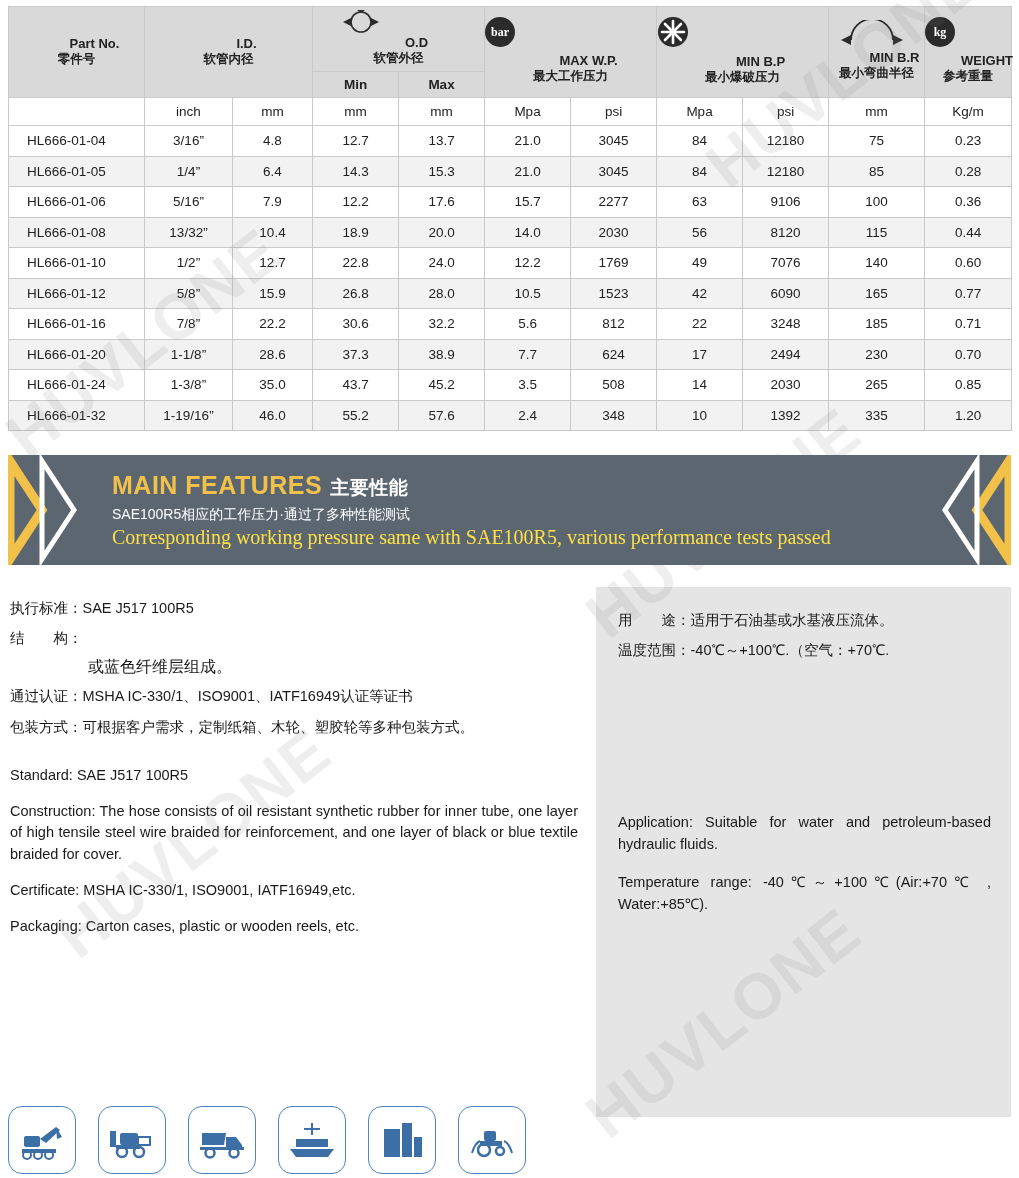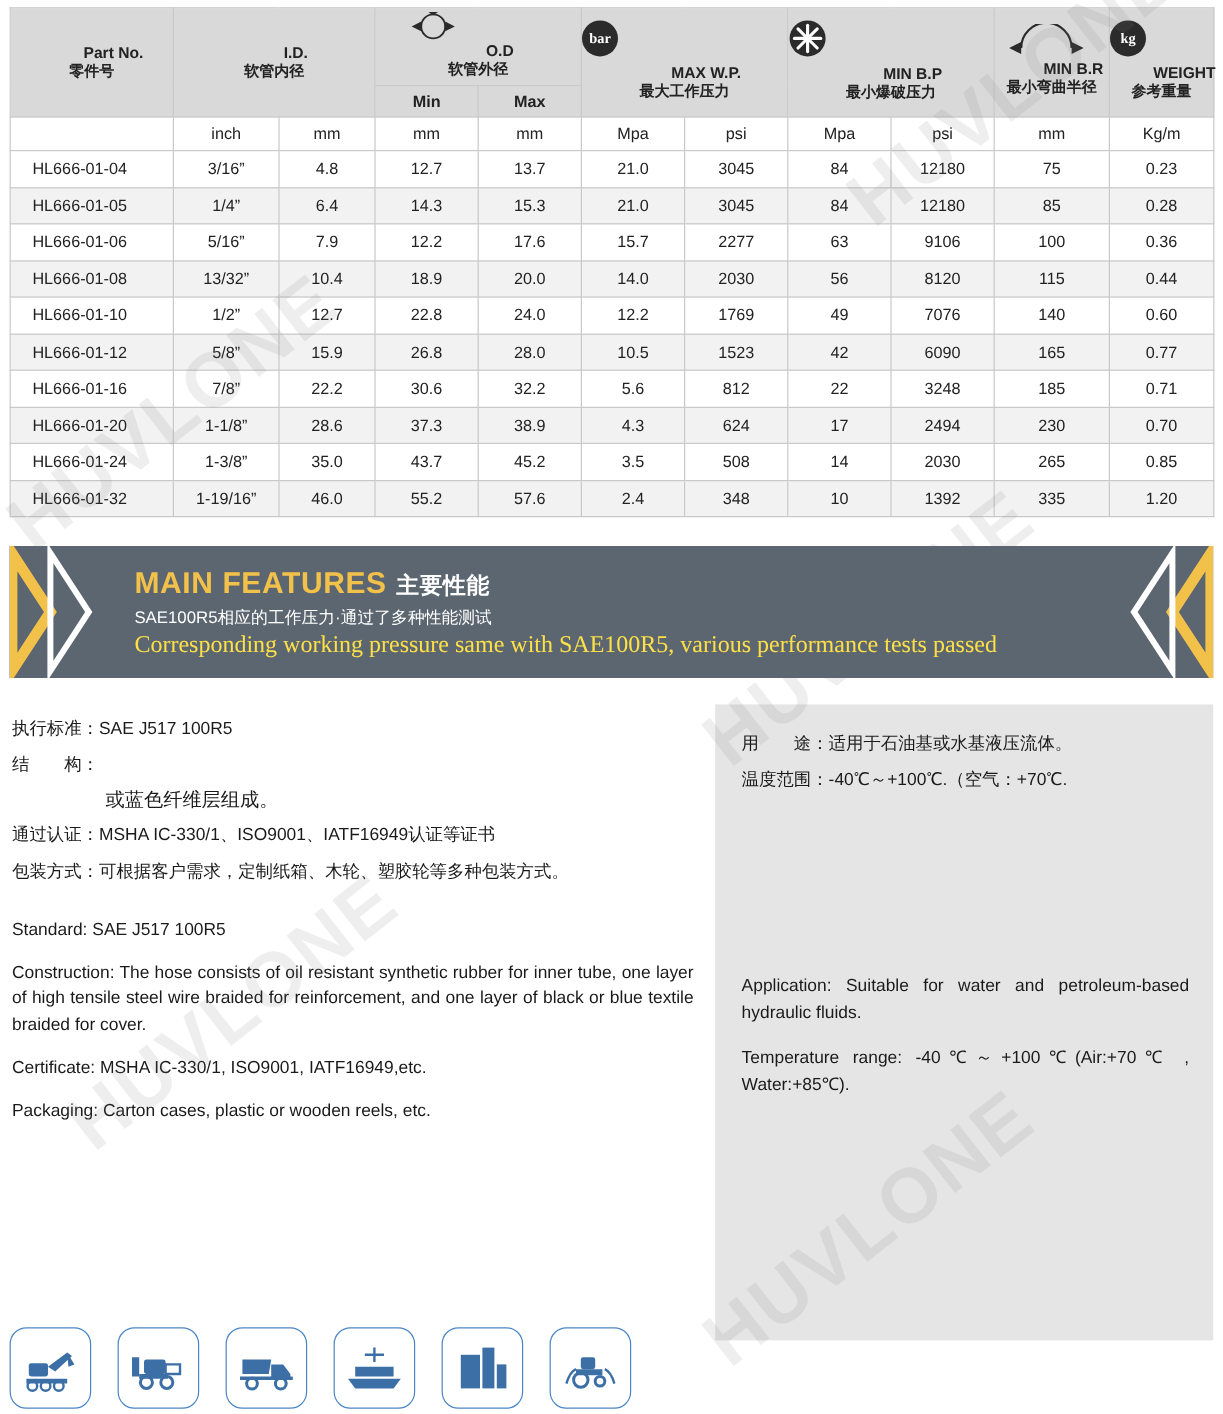--- a/index.html
+++ b/index.html
@@ -321,21 +321,21 @@
         <td>3248</td>
         <td>185</td>
         <td>0.71</td>
       </tr>
       <tr class="data-row alt">
         <td class="partno">HL666-01-20</td>
         <td>1-1/8”</td>
         <td>28.6</td>
         <td>37.3</td>
         <td>38.9</td>
-        <td>4.3</td>
+        <td>7.7</td>
         <td>624</td>
         <td>17</td>
         <td>2494</td>
         <td>230</td>
         <td>0.70</td>
       </tr>
       <tr class="data-row">
         <td class="partno">HL666-01-24</td>
         <td>1-3/8”</td>
         <td>35.0</td>

